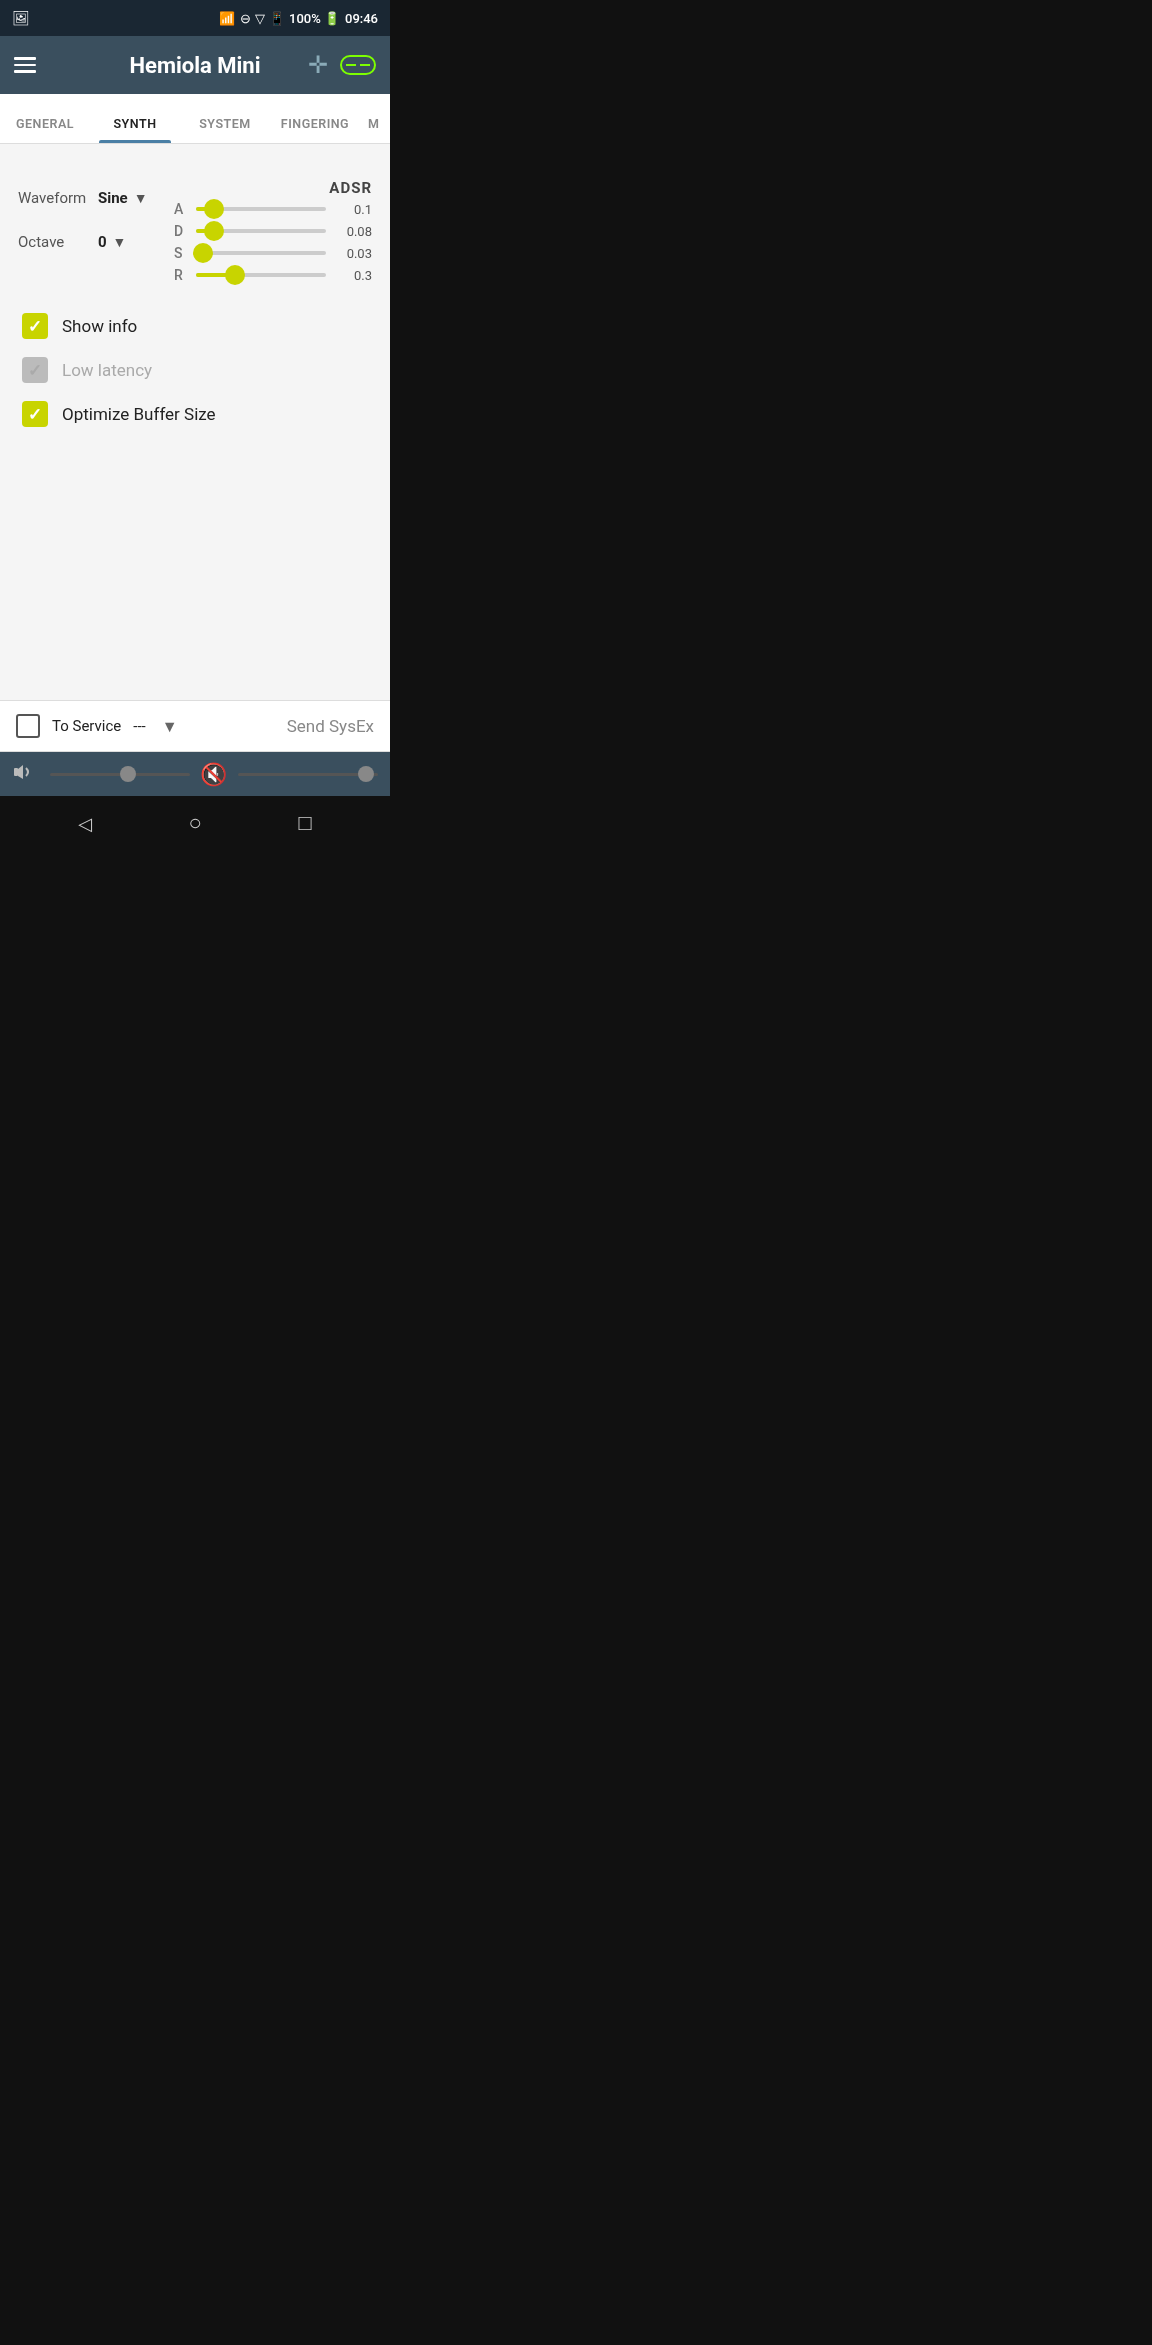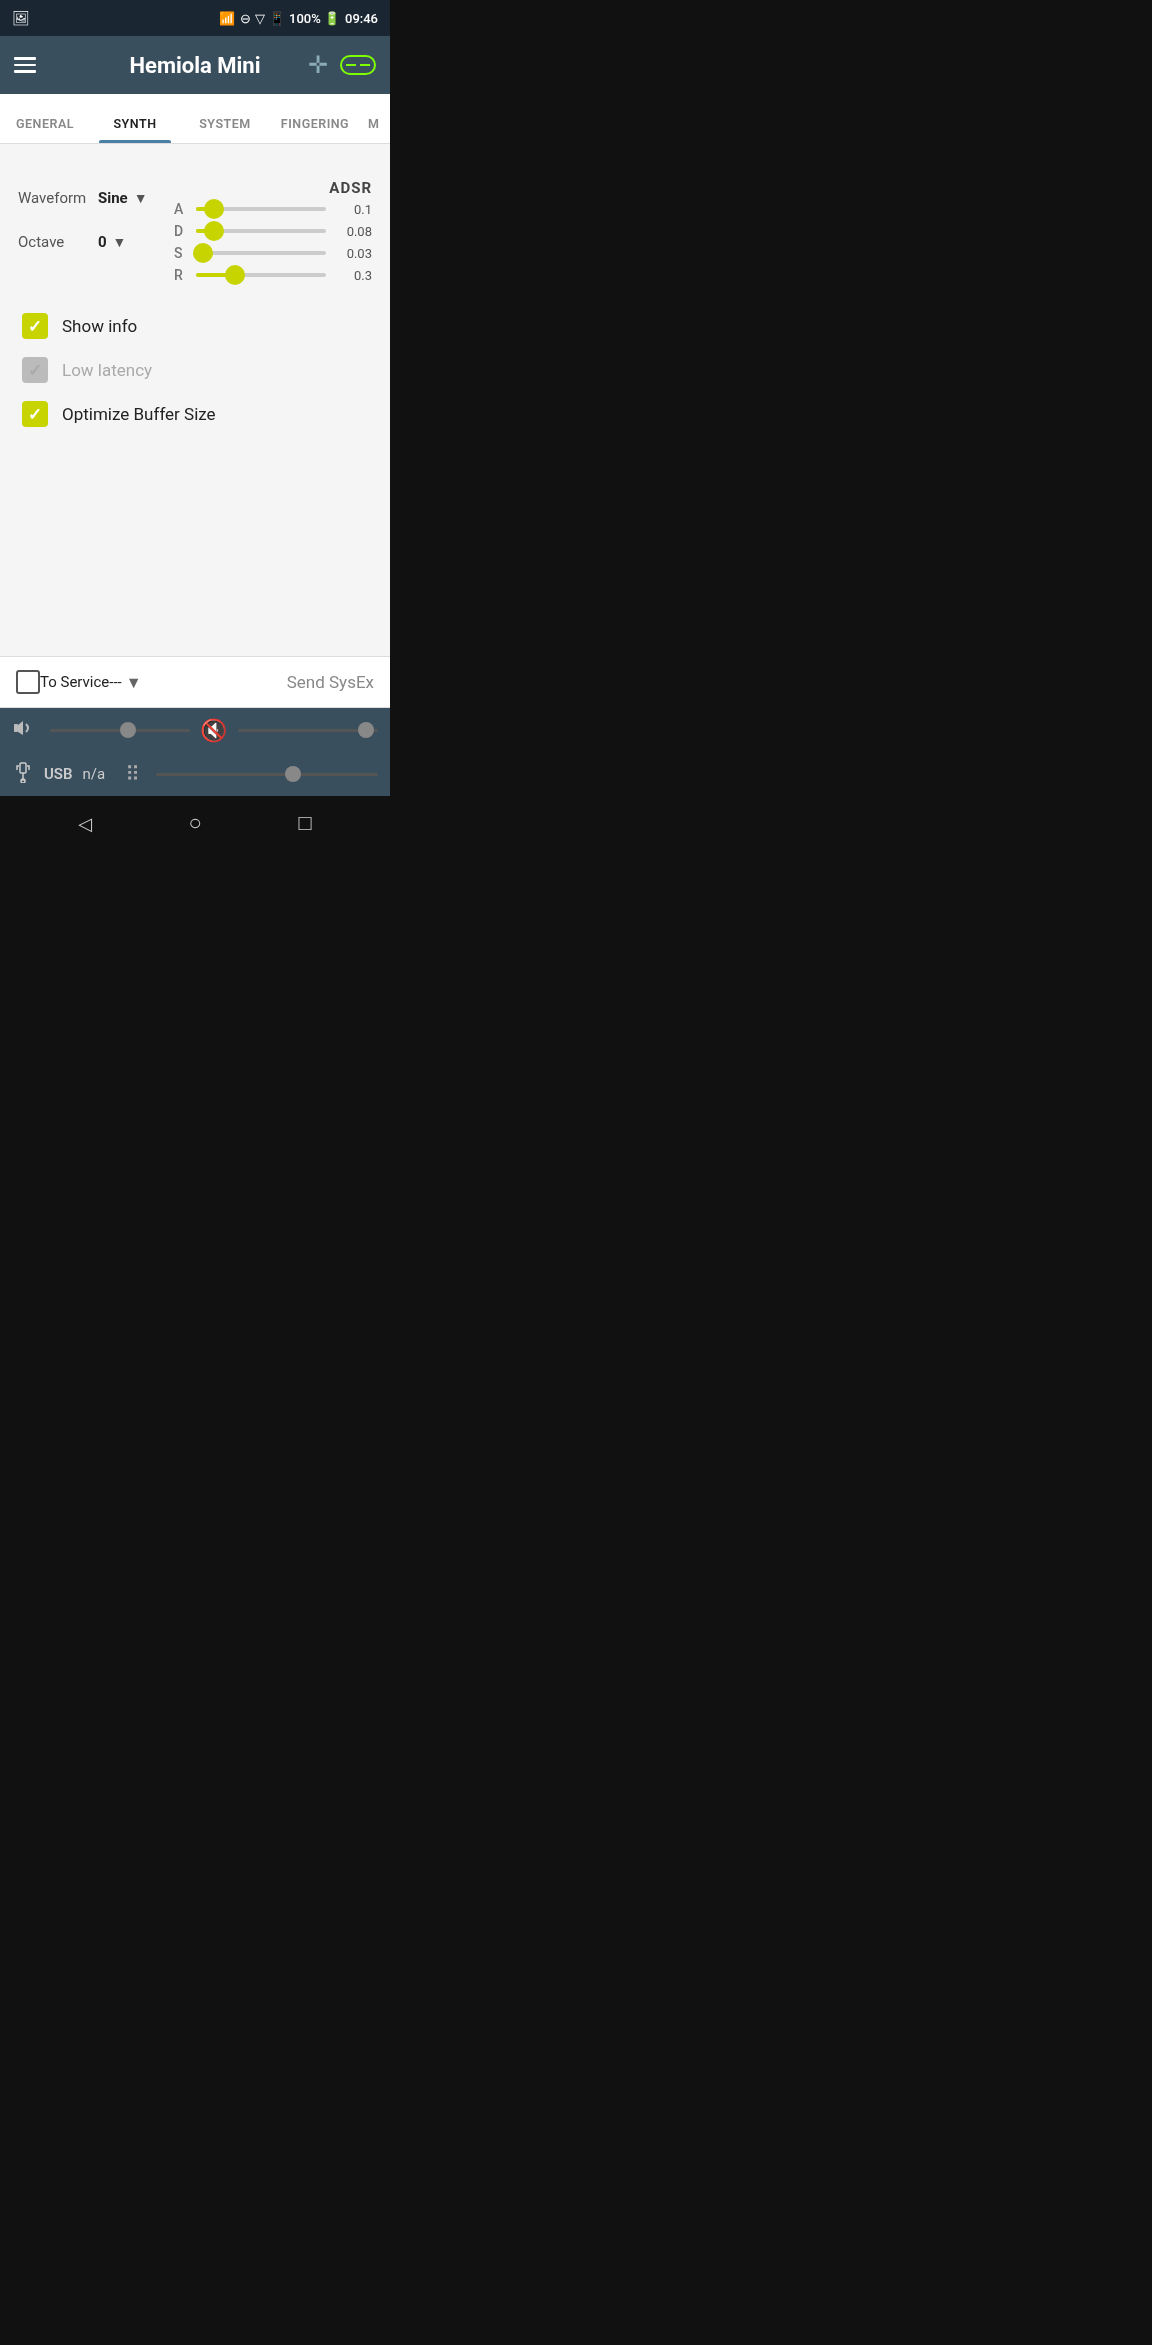--- a/index.html
+++ b/index.html
@@ -323,20 +323,21 @@
 
     
     .service-bar {
       background: #fff;
       border-top: 1px solid #ddd;
       border-bottom: 1px solid #ddd;
       height: 52px;
       display: flex;
       align-items: center;
       padding: 0 16px;
+      gap: 12px;
     }
     .service-checkbox {
       width: 24px;
       height: 24px;
       border: 2px solid #555;
       border-radius: 3px;
       background: #fff;
     }
     .service-label {
       font-size: 15px;
@@ -585,37 +586,20 @@
         </span>
         <div class="slider-horiz">
           <div class="slider-horiz-thumb" style="left: 50%;"></div>
         </div>
         <span class="mute-icon">🔇</span>
         <div class="slider-horiz">
           <div class="slider-horiz-thumb" style="left: 86%;"></div>
         </div>
       </div>
 
-      <div class="usb-row">
-        <span class="usb-icon">
-          <svg width="22" height="22" viewBox="0 0 22 22" fill="none">
-            <rect x="8" y="2" width="6" height="10" rx="1" stroke="#ccc" stroke-width="1.5" fill="none"></rect>
-            <path d="M11 12 L11 20" stroke="#ccc" stroke-width="1.5"></path>
-            <circle cx="11" cy="20" r="2" stroke="#ccc" stroke-width="1.5" fill="none"></circle>
-            <path d="M7 5 L5 5 L5 9" stroke="#ccc" stroke-width="1.5" fill="none"></path>
-            <path d="M15 5 L17 5 L17 9" stroke="#ccc" stroke-width="1.5" fill="none"></path>
-          </svg>
-        </span>
-        <span class="usb-label">USB</span>
-        <span class="usb-value">n/a</span>
-        <span class="midi-icon" style="margin-left:10px;">⠿</span>
-        <div class="slider-horiz" style="flex:1; margin-left:6px;">
-          <div class="slider-horiz-thumb" style="left: 58%;"></div>
-        </div>
-      </div>
     </div>
 
     <div class="nav-bar">
       <span class="nav-btn back">◁</span>
       <span class="nav-btn">○</span>
       <span class="nav-btn">□</span>
     </div>
   </div>
 </div>
 

